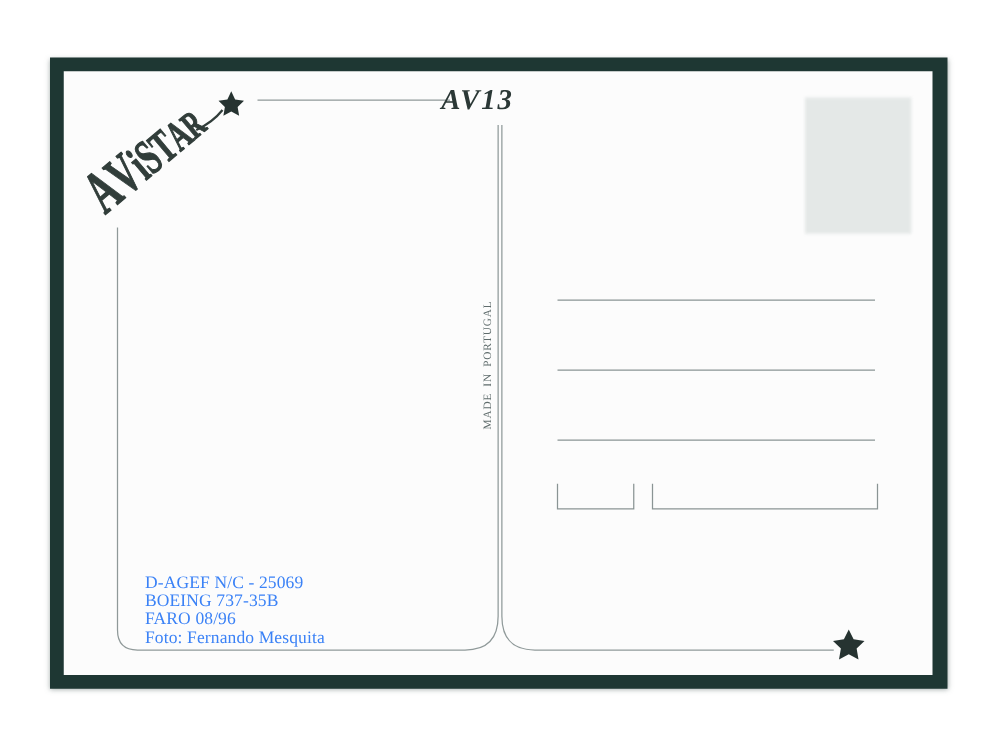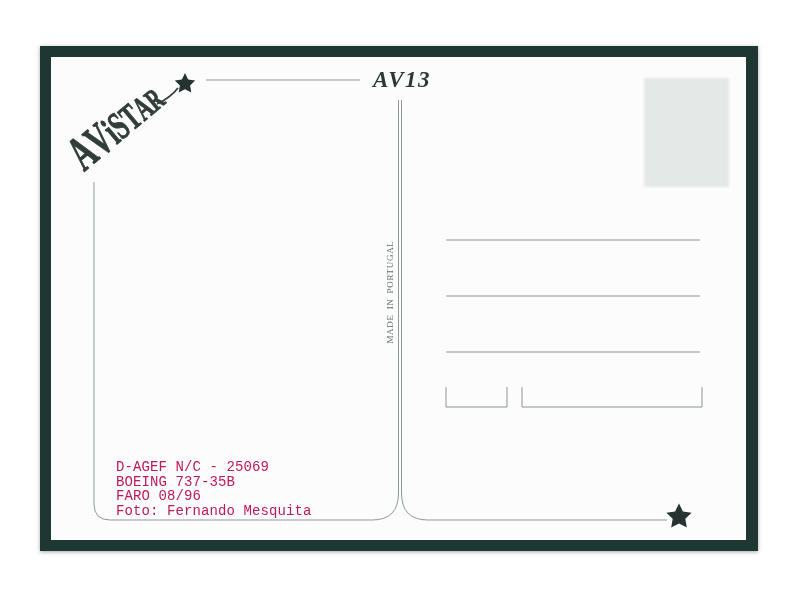--- a/index.html
+++ b/index.html
@@ -37,22 +37,22 @@
 </svg>
 
 <svg class="abs" style="left:0;top:0;" width="800" height="600" viewBox="0 0 800 600" fill="none">
   <text transform="translate(84,172) rotate(-40) scale(0.62,1)" font-family="Liberation Serif" font-weight="bold" fill="#313d3a" stroke="#313d3a" stroke-width="1" letter-spacing="0"><tspan font-size="49">A</tspan><tspan font-size="46">V</tspan><tspan font-size="40">i</tspan><tspan font-size="40">S</tspan><tspan font-size="37">T</tspan><tspan font-size="34">A</tspan><tspan font-size="31">R</tspan></text>
 
   <path d="M157,104 Q170,98 178,88" stroke="#313d3a" stroke-width="1.8"></path>
 
   <path fill="#263331" d="M185,73 L188.1,79.5 L195.2,80.5 L190.1,85.5 L191.3,92.6 L185,89.2 L178.7,92.6 L179.9,85.5 L174.8,80.5 L181.9,79.5 Z"></path>
 </svg>
 
-<div class="abs" style="left:373px;top:67px;font-family:'Liberation Serif',serif;font-weight:bold;font-style:italic;font-size:23px;letter-spacing:1.5px;color:#2b3836;">AV13</div>
+<div class="abs" style="left:353px;top:67px;font-family:'Liberation Serif',serif;font-weight:bold;font-style:italic;font-size:23px;letter-spacing:1.5px;color:#2b3836;">AV13</div>
 
 <div class="abs" style="left:316px;top:286px;width:150px;height:12px;transform:rotate(-90deg);transform-origin:center center;font-family:'Liberation Serif',serif;font-size:9px;letter-spacing:.7px;word-spacing:2px;color:#5f6c6c;text-align:center;white-space:nowrap;">MADE IN PORTUGAL</div>
 
-<div class="abs" style="left:116px;top:460px;font-family:Liberation Mono, monospace;font-size:14px;line-height:14.7px;color:#be185d;letter-spacing:.1px;">
+<div class="abs" style="left:116px;top:460px;font-family:Liberation Serif, serif;font-size:14px;line-height:14.7px;color:#3b82f6;letter-spacing:.1px;">
 D-AGEF N/C - 25069<br>
 BOEING 737-35B<br>
 FARO 08/96<br>
 Foto: Fernando Mesquita
 </div>
 
 </body></html>

